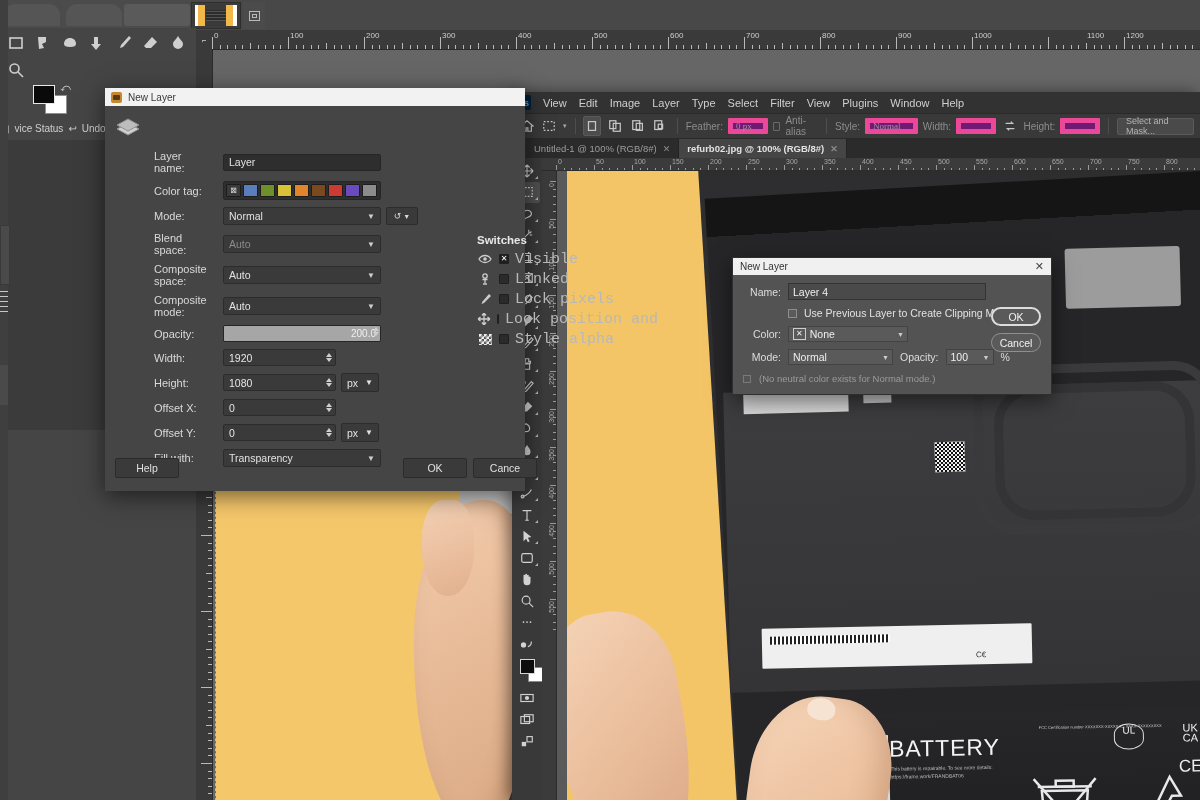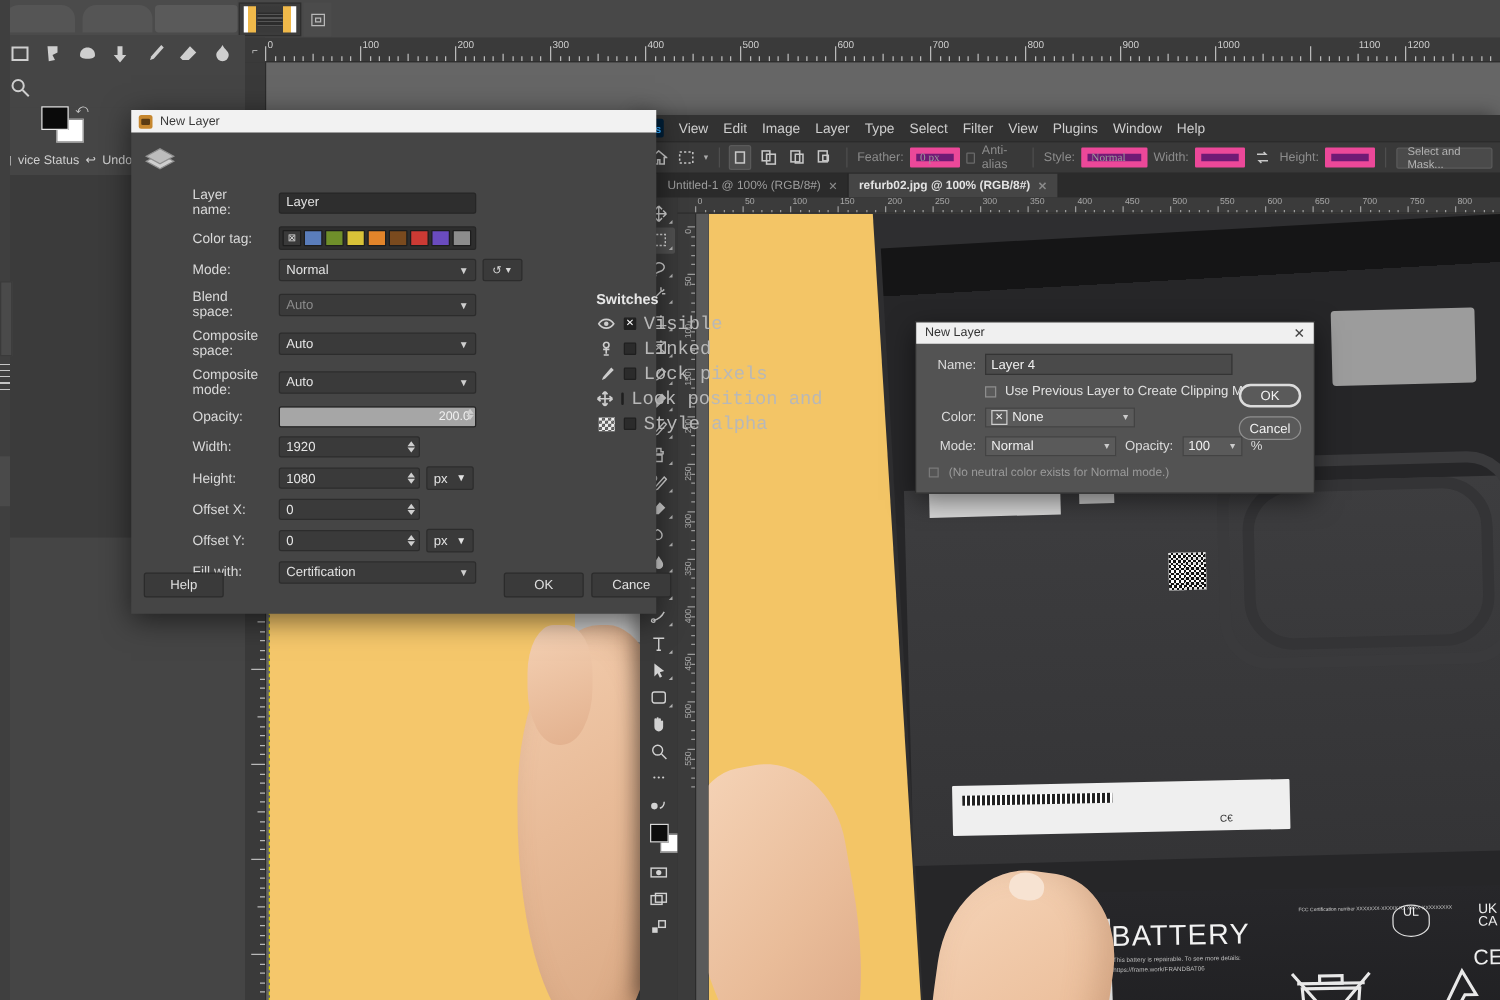--- a/index.html
+++ b/index.html
@@ -1388,21 +1388,21 @@
           </span>
       </span>
       <span class="gunit">
         <span>px</span>
         <span class="cv" style="font-size:8px">▼</span>
       </span>
     </span>
 
     <span class="glabel">Fill with:</span>
     <span class="gcombo">
-      <span>Certification</span>
+      <span>Transparency</span>
       <span class="cv">▼</span>
     </span>
   </div>
 
   <div class="gdlg-switches">
     <div class="sw-title">Switches</div>
 
     <div class="sw-row">
       <span class="sw-ico">
           <svg viewBox="0 0 14 12">

